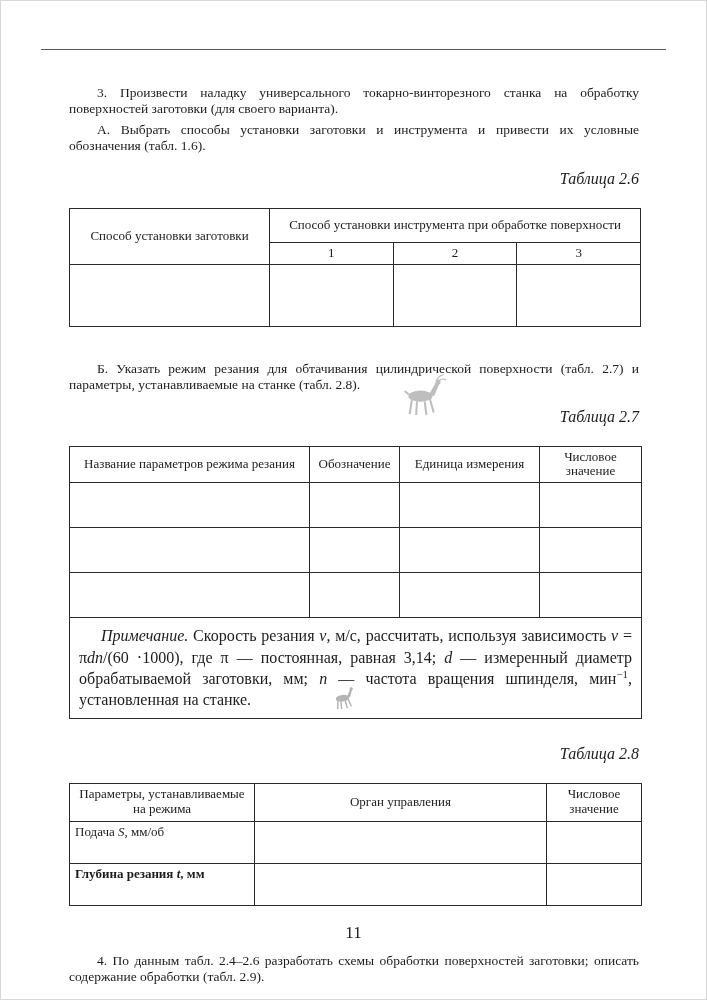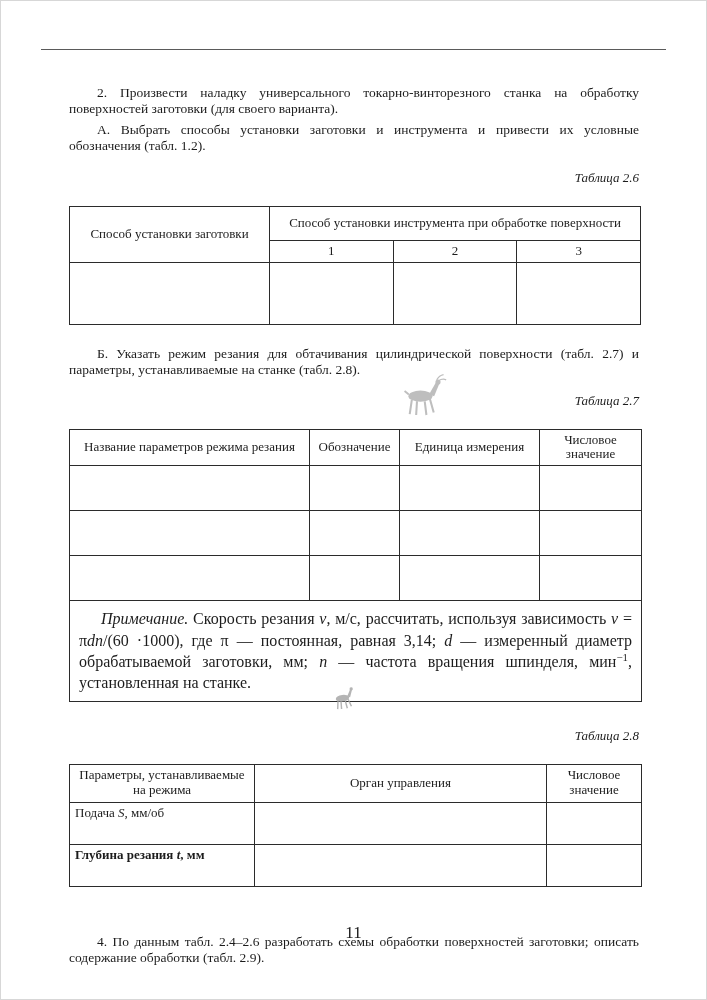--- a/index.html
+++ b/index.html
@@ -20,21 +20,21 @@
   .top-rule{
     position:absolute; top:48px; left:40px; right:40px;
     border:none; border-top:1px solid #5a5a5a; height:0;
   }
   .para{
     font-size:13.5px; line-height:1.18;
     text-align:justify; text-indent:28px;
   }
   .para + .para{ margin-top:5px; }
   .caption{
-    font-size:13px; font-style:italic;
+    font-size:16px; font-style:italic;
     text-align:right;
   }
   .cap26{ margin-top:16px; }
   .cap27{ margin-top:15px; }
   .cap28{ margin-top:26px; }
   table{
     width:572px; border-collapse:collapse; table-layout:fixed;
     margin-top:20px;
     font-size:13px; line-height:1.15;
   }
@@ -64,42 +64,42 @@
   }
   .t28 .c1{ width:185px; }
   .t28 .c2{ width:292px; }
   .t28 .c3{ width:95px; }
   .t28 .hrow{ height:38px; }
   .t28 .r1{ height:50px; }
   .t28 .r2{ height:42px; }
   .t28 .r3{ height:42px;font-weight:bold; }
   .p4{ margin-top:47px; }
   .pa{ margin-top:6px; }
-  .pb{ margin-top:21px; }
+  .pb{ margin-top:34px; }
   .page-number{
     position:absolute; left:0; right:0; top:922px;
     text-align:center; font-size:17px;
   }
   sup{ font-size:0.68em; line-height:0; }
   i{ font-style:italic; }
   .watermark{
     position:absolute; z-index:3; opacity:0.85; pointer-events:none;
   }
   .wm-large{ left:396px; top:372px; width:52px; height:48px; }
   .wm-small{ left:328px; top:684px; width:30px; height:27px; }
 </style>
 </head>
 <body>
 
 <div class="page">
 
   <hr class="top-rule">
 
-  <p class="para">2. Произвести наладку универсального токарно-винторезного станка на обработку поверхностей заготовки (для своего варианта).</p>
-  <p class="para pa">А. Выбрать способы установки заготовки и инструмента и привести их условные обозначения (табл. 1.2).</p>
+  <p class="para">3. Произвести наладку универсального токарно-винторезного станка на обработку поверхностей заготовки (для своего варианта).</p>
+  <p class="para pa">А. Выбрать способы установки заготовки и инструмента и привести их условные обозначения (табл. 1.6).</p>
 
   <div class="caption cap26">Таблица 2.6</div>
 
   <table class="t26">
     <tbody>
       <tr class="hrow">
         <td class="hd w1" rowspan="2">Способ установки заготовки</td>
         <td class="hd" colspan="3">Способ установки инструмента при обработке поверхности</td>
       </tr>
       <tr>

